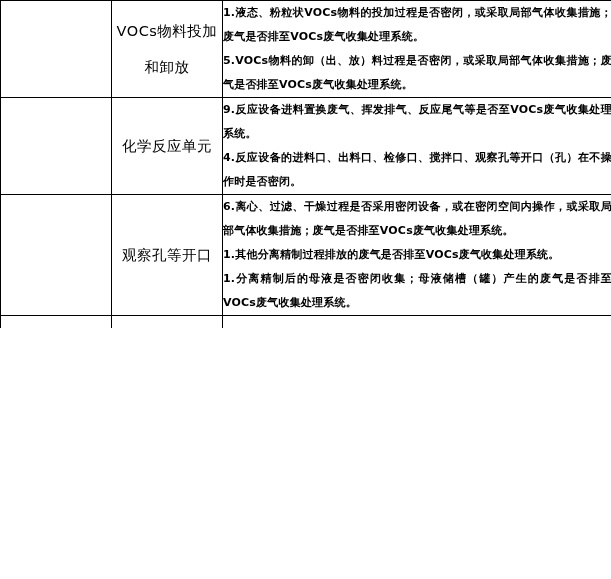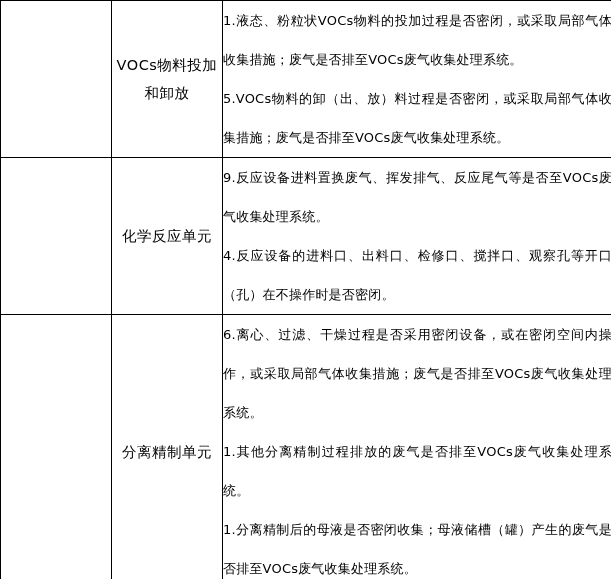--- a/index.html
+++ b/index.html
@@ -29,33 +29,34 @@
   }
   .col-mid {
     width: 110px;
   }
   .col-right {
     width: 389px;
   }
   .cat-cell {
     text-align: center;
     font-size: 14.5px;
-    line-height: 28px;
+    line-height: 36px;
     padding: 6px 6px;
     letter-spacing: 0.5px;
   }
   .items-cell {
     padding: 10px 12px 10px 14px;
   }
   .item {
-    font-size: 13px;
-    line-height: 39px;
+    font-size: 11px;
+    line-height: 24px;
     text-align: justify;
     text-justify: inter-ideograph;
     letter-spacing: 0.2px;
+    font-weight: bold;
   }
   .item + .item {
     margin-top: 0px;
   }
   .blank-cell {
     height: 12px;
   }
   .empty-left {
     border-right: 1px solid #000000;
   }
@@ -79,21 +80,21 @@
     <tr>
       <td class="col-left empty-left"></td>
       <td class="col-mid cat-cell">化学反应单元</td>
       <td class="col-right items-cell">
         <div class="item">9.反应设备进料置换废气、挥发排气、反应尾气等是否至VOCs废气收集处理系统。</div>
         <div class="item">4.反应设备的进料口、出料口、检修口、搅拌口、观察孔等开口（孔）在不操作时是否密闭。</div>
       </td>
     </tr>
     <tr>
       <td class="col-left empty-left"></td>
-      <td class="col-mid cat-cell">分离精制单元</td>
+      <td class="col-mid cat-cell">观察孔等开口</td>
       <td class="col-right items-cell">
         <div class="item">6.离心、过滤、干燥过程是否采用密闭设备，或在密闭空间内操作，或采取局部气体收集措施；废气是否排至VOCs废气收集处理系统。</div>
         <div class="item">1.其他分离精制过程排放的废气是否排至VOCs废气收集处理系统。</div>
         <div class="item">1.分离精制后的母液是否密闭收集；母液储槽（罐）产生的废气是否排至VOCs废气收集处理系统。</div>
       </td>
     </tr>
     <tr class="cut-row">
       <td class="col-left blank-cell empty-left"></td>
       <td class="col-mid blank-cell"></td>
       <td class="col-right blank-cell"></td>

